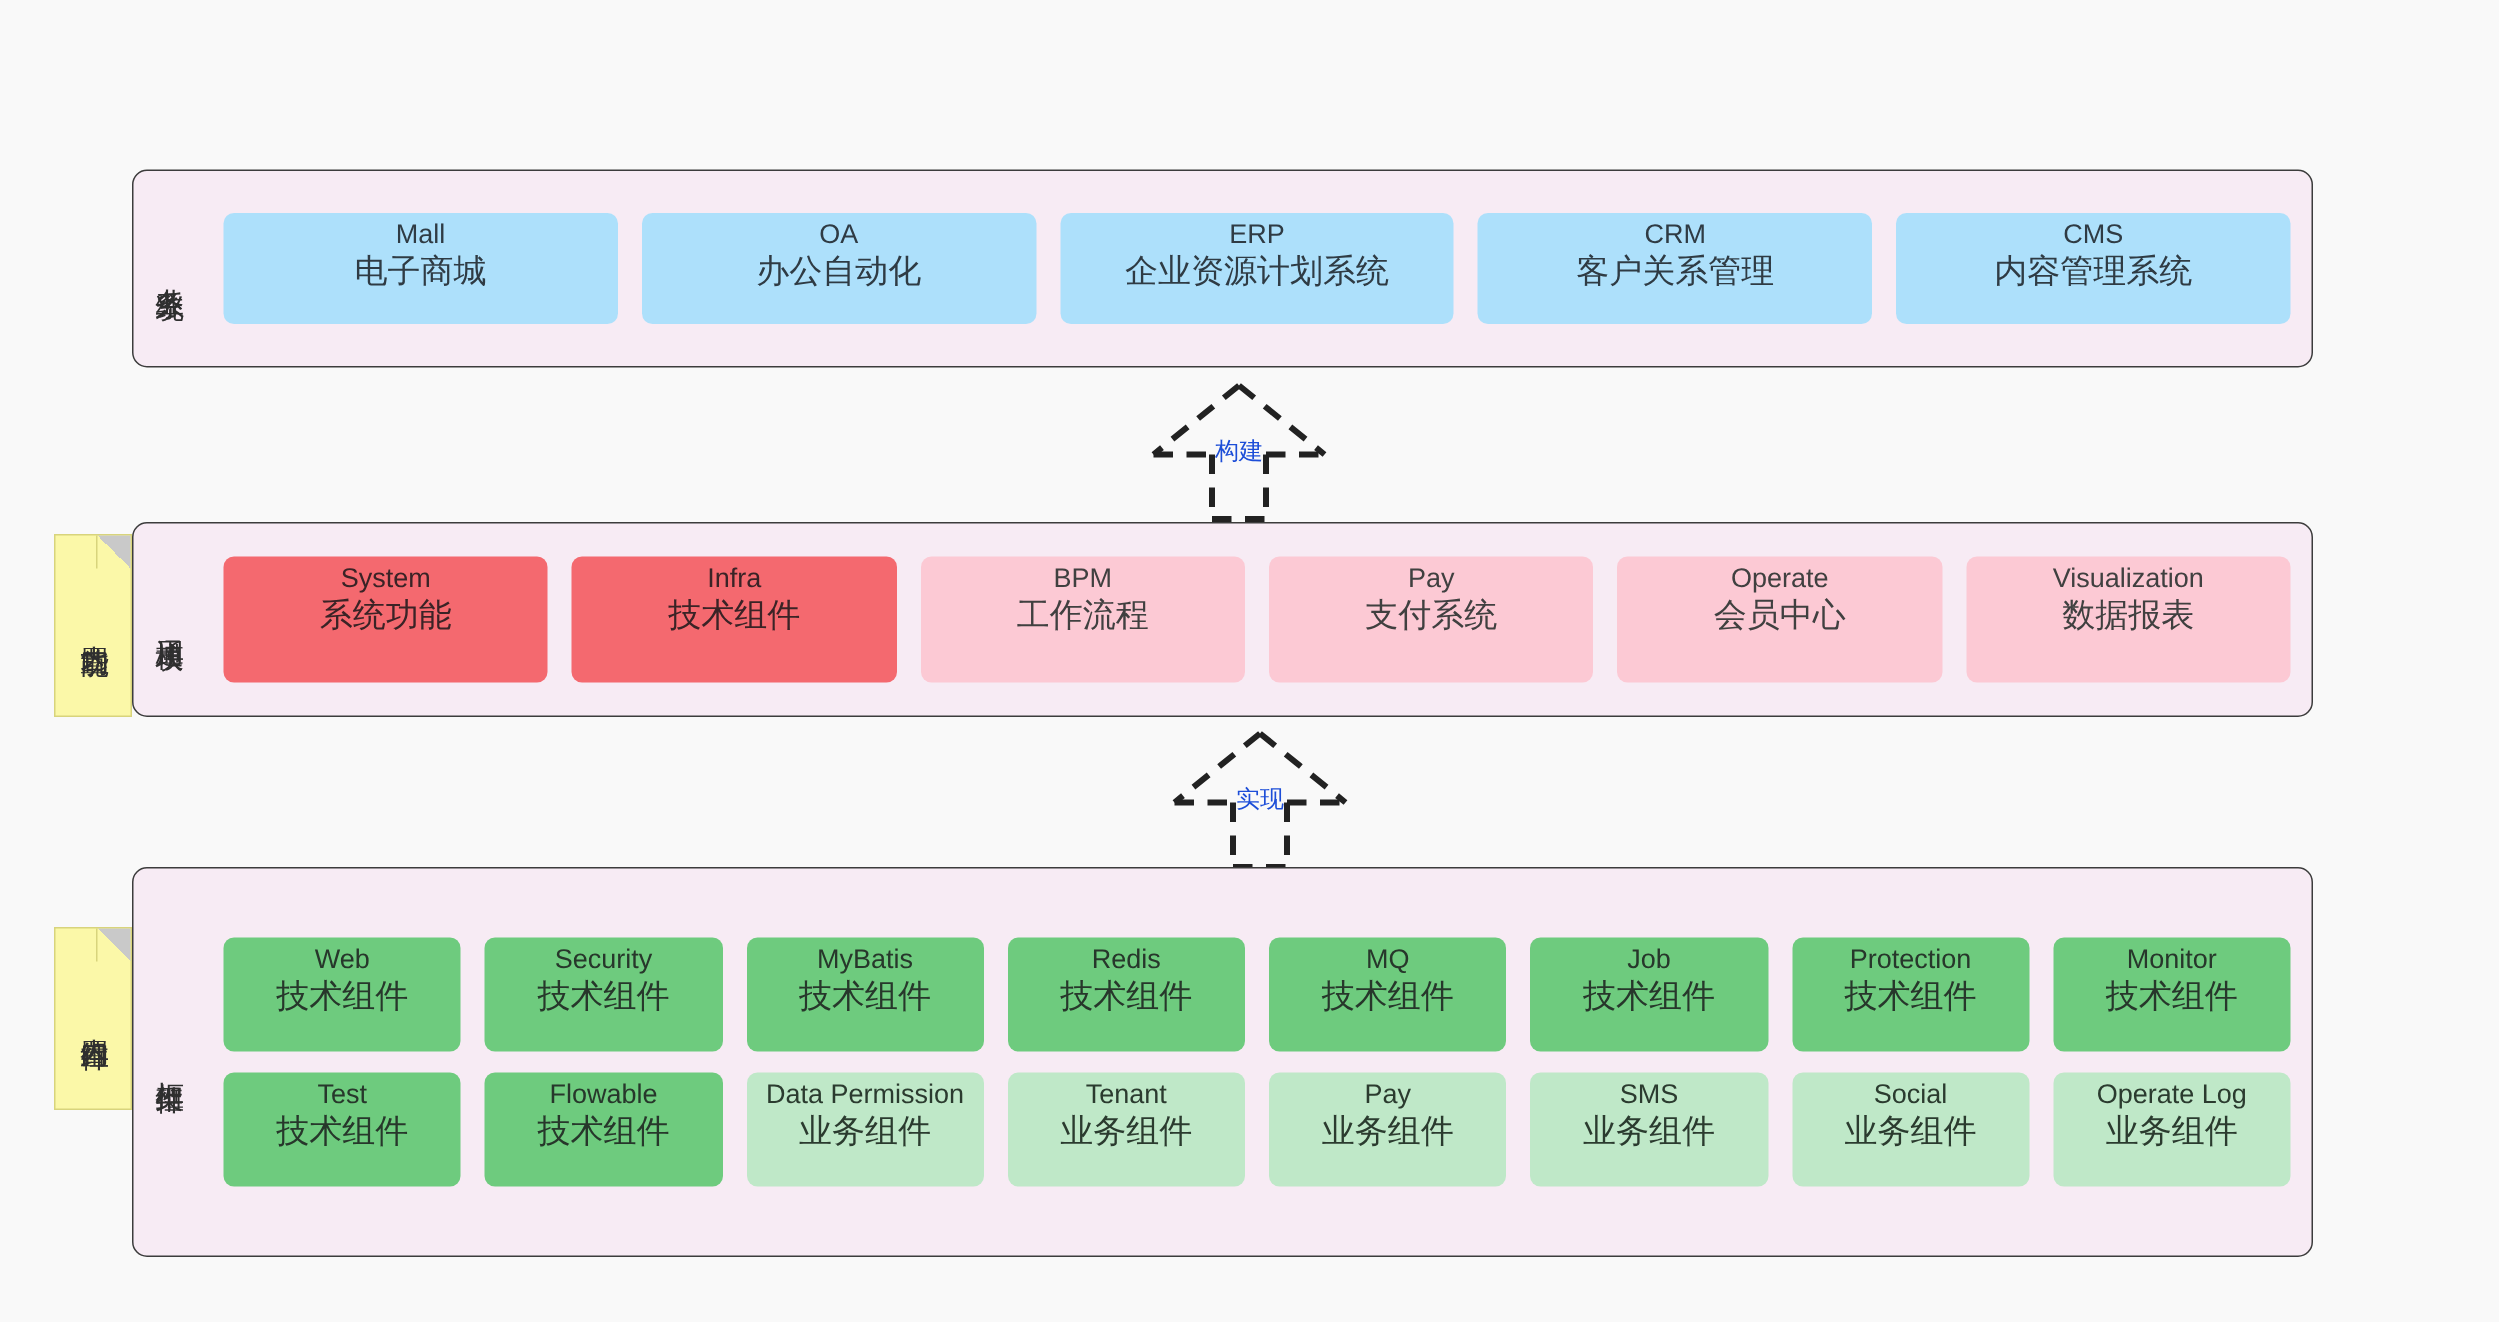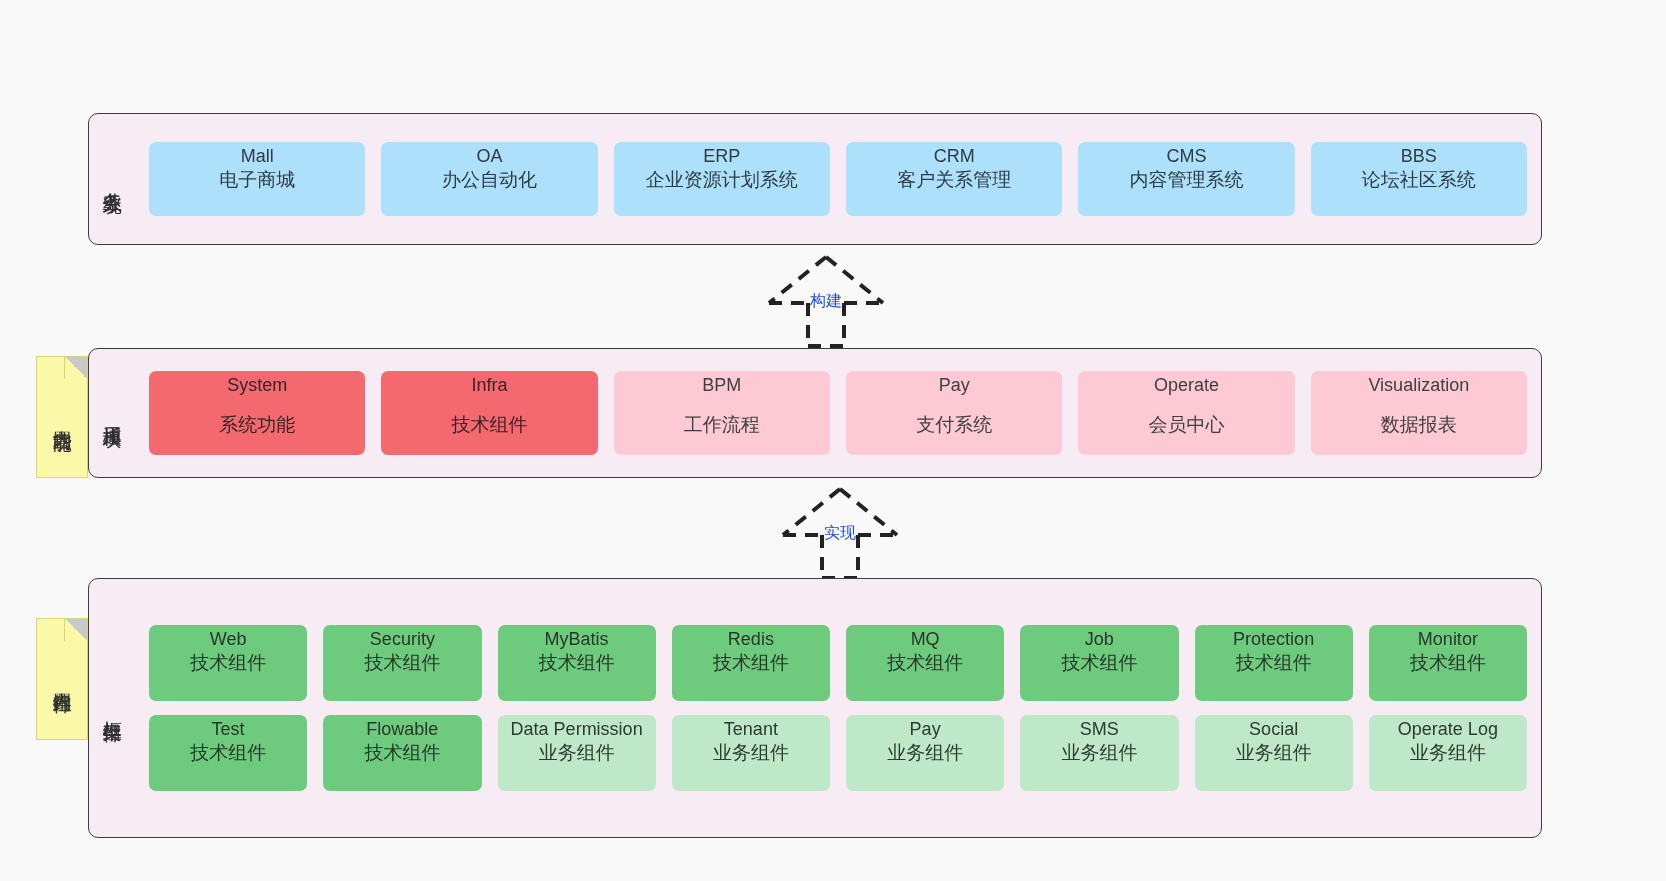--- a/index.html
+++ b/index.html
@@ -72,24 +72,24 @@
     display: flex;
     flex-direction: column;
     align-items: center;
     justify-content: flex-start;
     text-align: center;
     line-height: 1.22;
     padding: 4px 6px;
     user-select: none;
   }
   .card .t1 { font-size: 18px; }
-  .card .t2 { font-size: 19px; }
+  .card .t2 { font-size: 22px; }
 
   .h-biz  { height: 74px; }
-  .h-mod  { height: 84px; gap: 16px; }
+  .h-mod  { height: 84px; }
   .h-fw   { height: 76px; }
 
   .c-blue       { background: #ade0fb; color: #2f3b44; }
   .c-red        { background: #f4696f; color: #3a2326; }
   .c-pink       { background: #fcc9d4; color: #404040; }
   .c-green      { background: #6ecb7e; color: #27372b; }
   .c-greenlight { background: #bfe8c8; color: #2b3b2f; }
 
   
   .note {
@@ -167,24 +167,20 @@
         <div class="card c-blue h-biz">
           <div class="t1">CRM</div>
           <div class="t2">客户关系管理</div>
         </div>
 
         <div class="card c-blue h-biz">
           <div class="t1">CMS</div>
           <div class="t2">内容管理系统</div>
         </div>
 
-        <div class="card c-blue h-biz">
-          <div class="t1">BBS</div>
-          <div class="t2">论坛社区系统</div>
-        </div>
 
       </div>
     </div>
   </div>
 
   <div class="arrow" style="left:751px; top:253px;">
     <svg width="150" height="96" viewBox="0 0 150 96" fill="none">
       <path d="M75 4 L132 50 M75 4 L18 50" stroke="#222222" stroke-width="4" stroke-dasharray="13 9" stroke-linecap="butt"></path>
       <path d="M18 50 L57 50 M93 50 L132 50" stroke="#222222" stroke-width="4" stroke-dasharray="13 9" stroke-linecap="butt"></path>
       <path d="M57 50 L57 93 M93 50 L93 93 M57 93 L93 93" stroke="#222222" stroke-width="4" stroke-dasharray="13 9" stroke-linecap="butt"></path>

